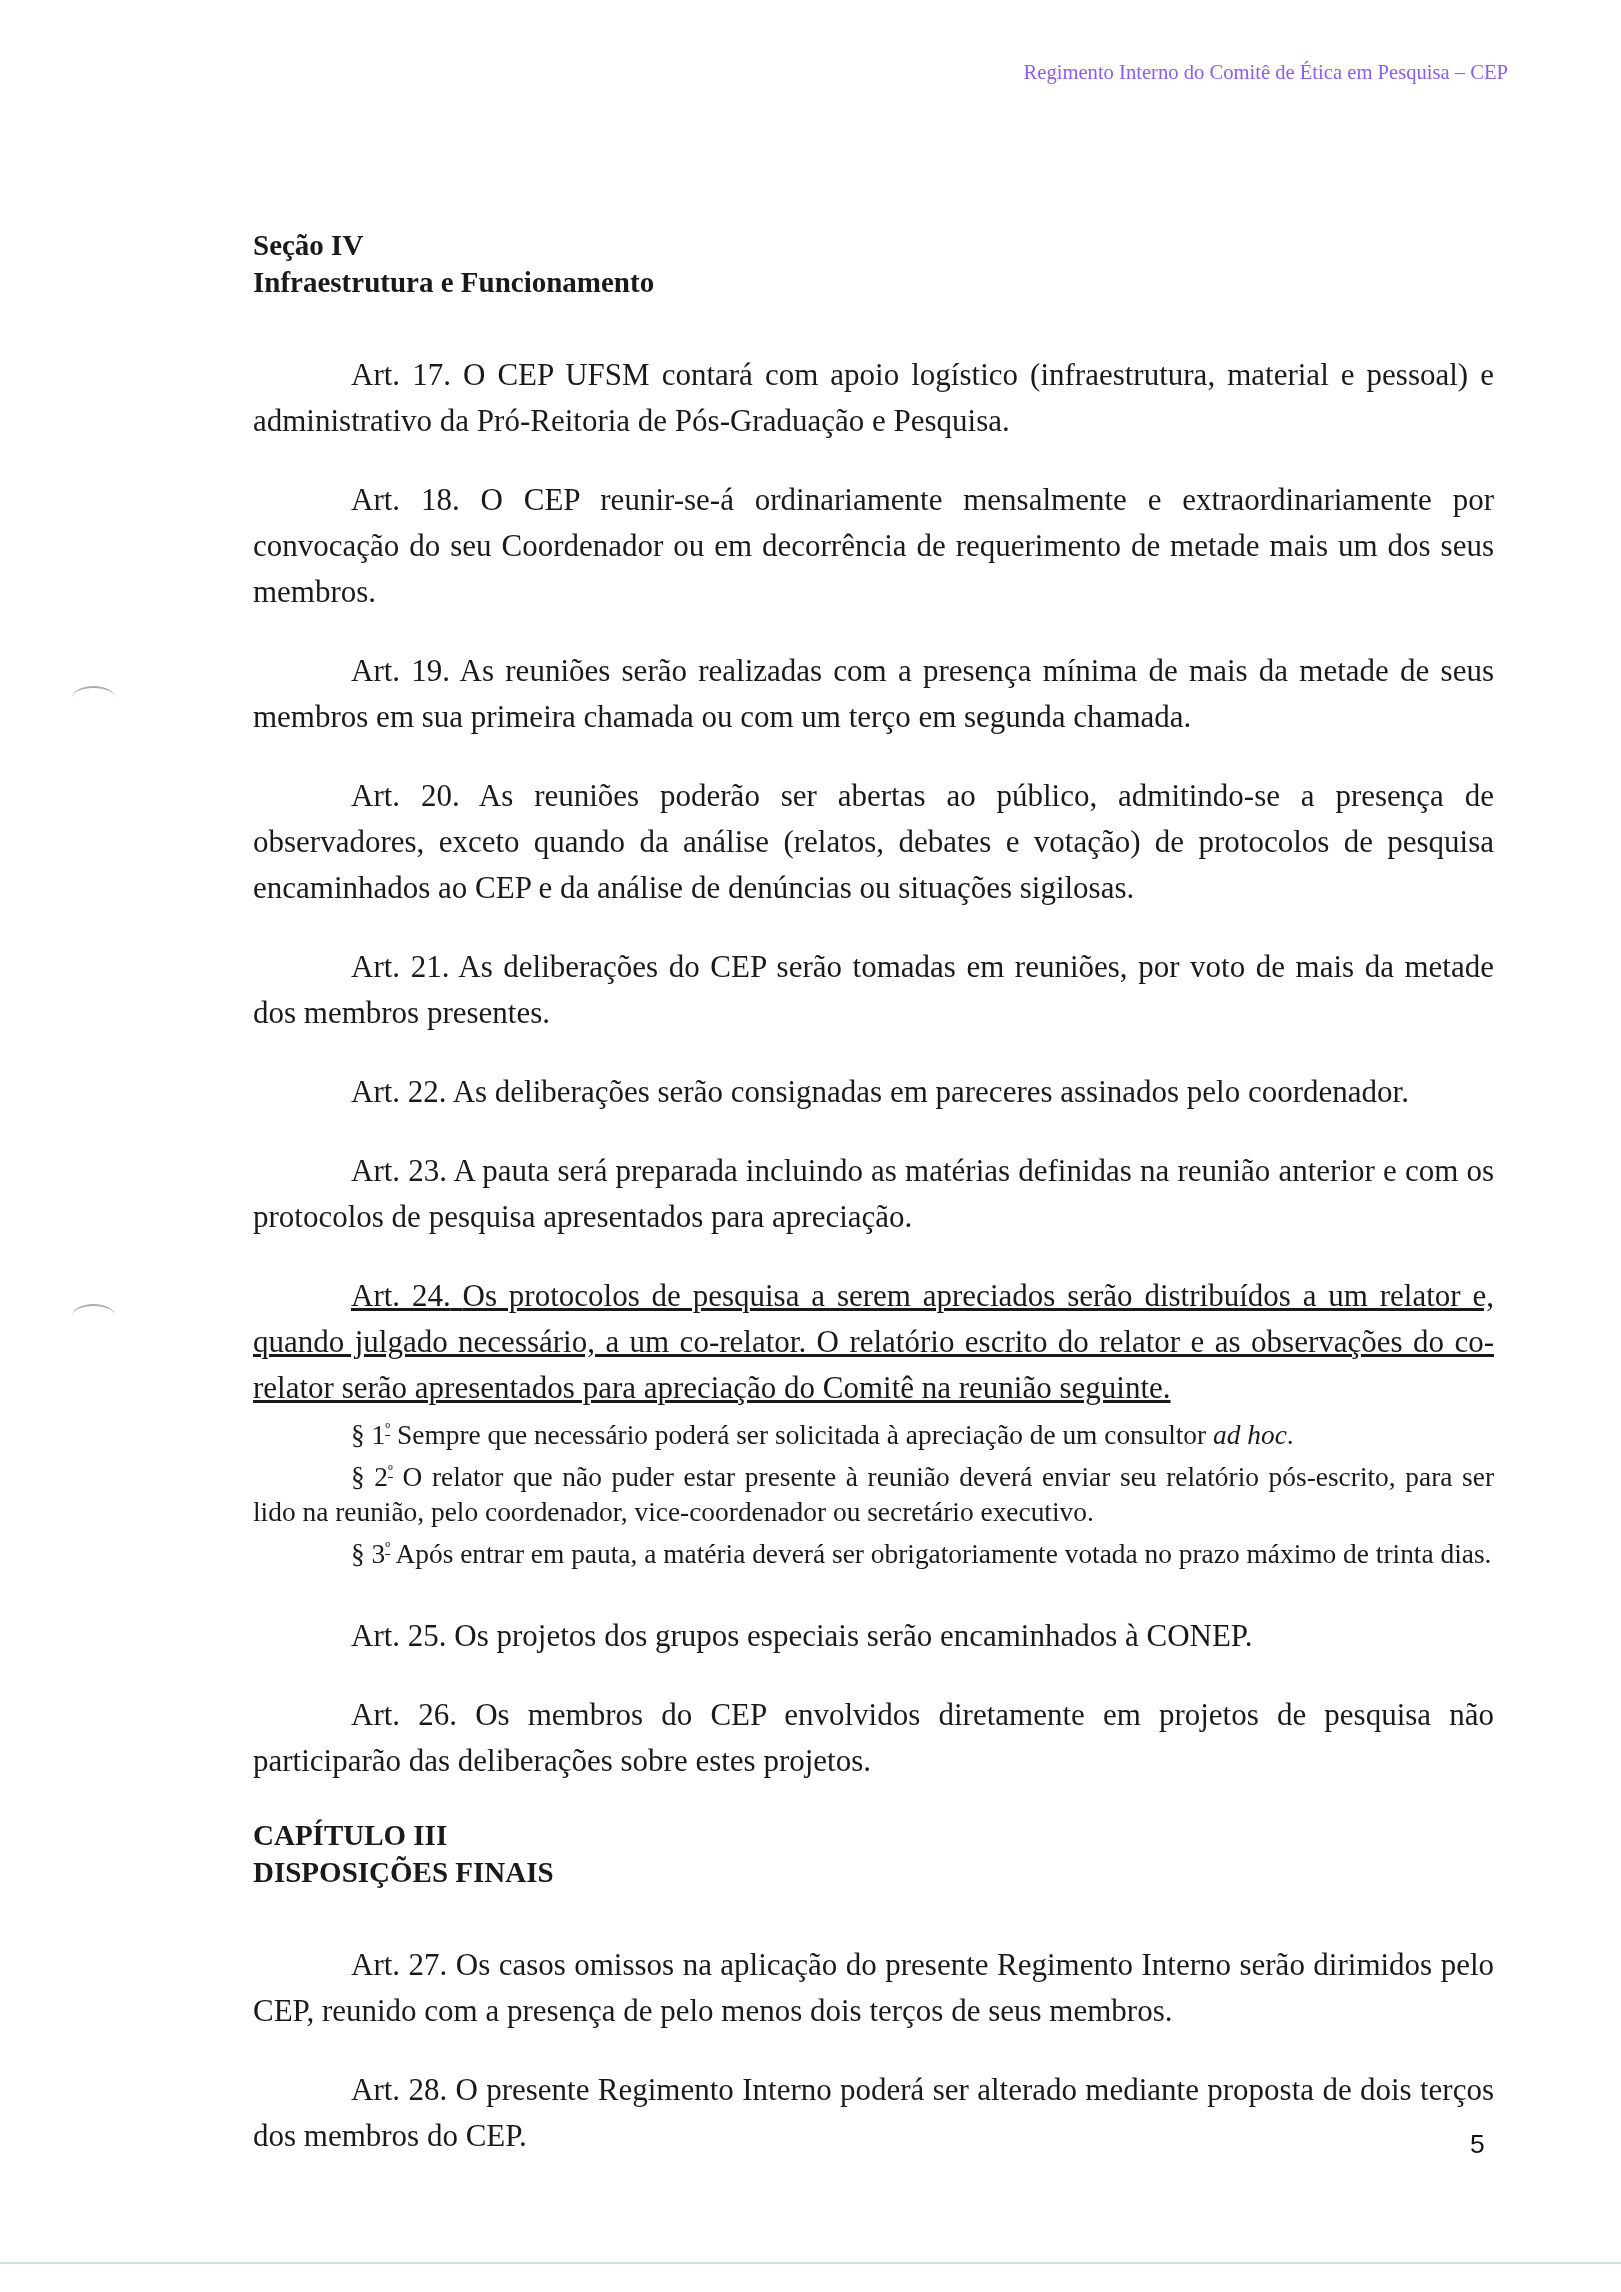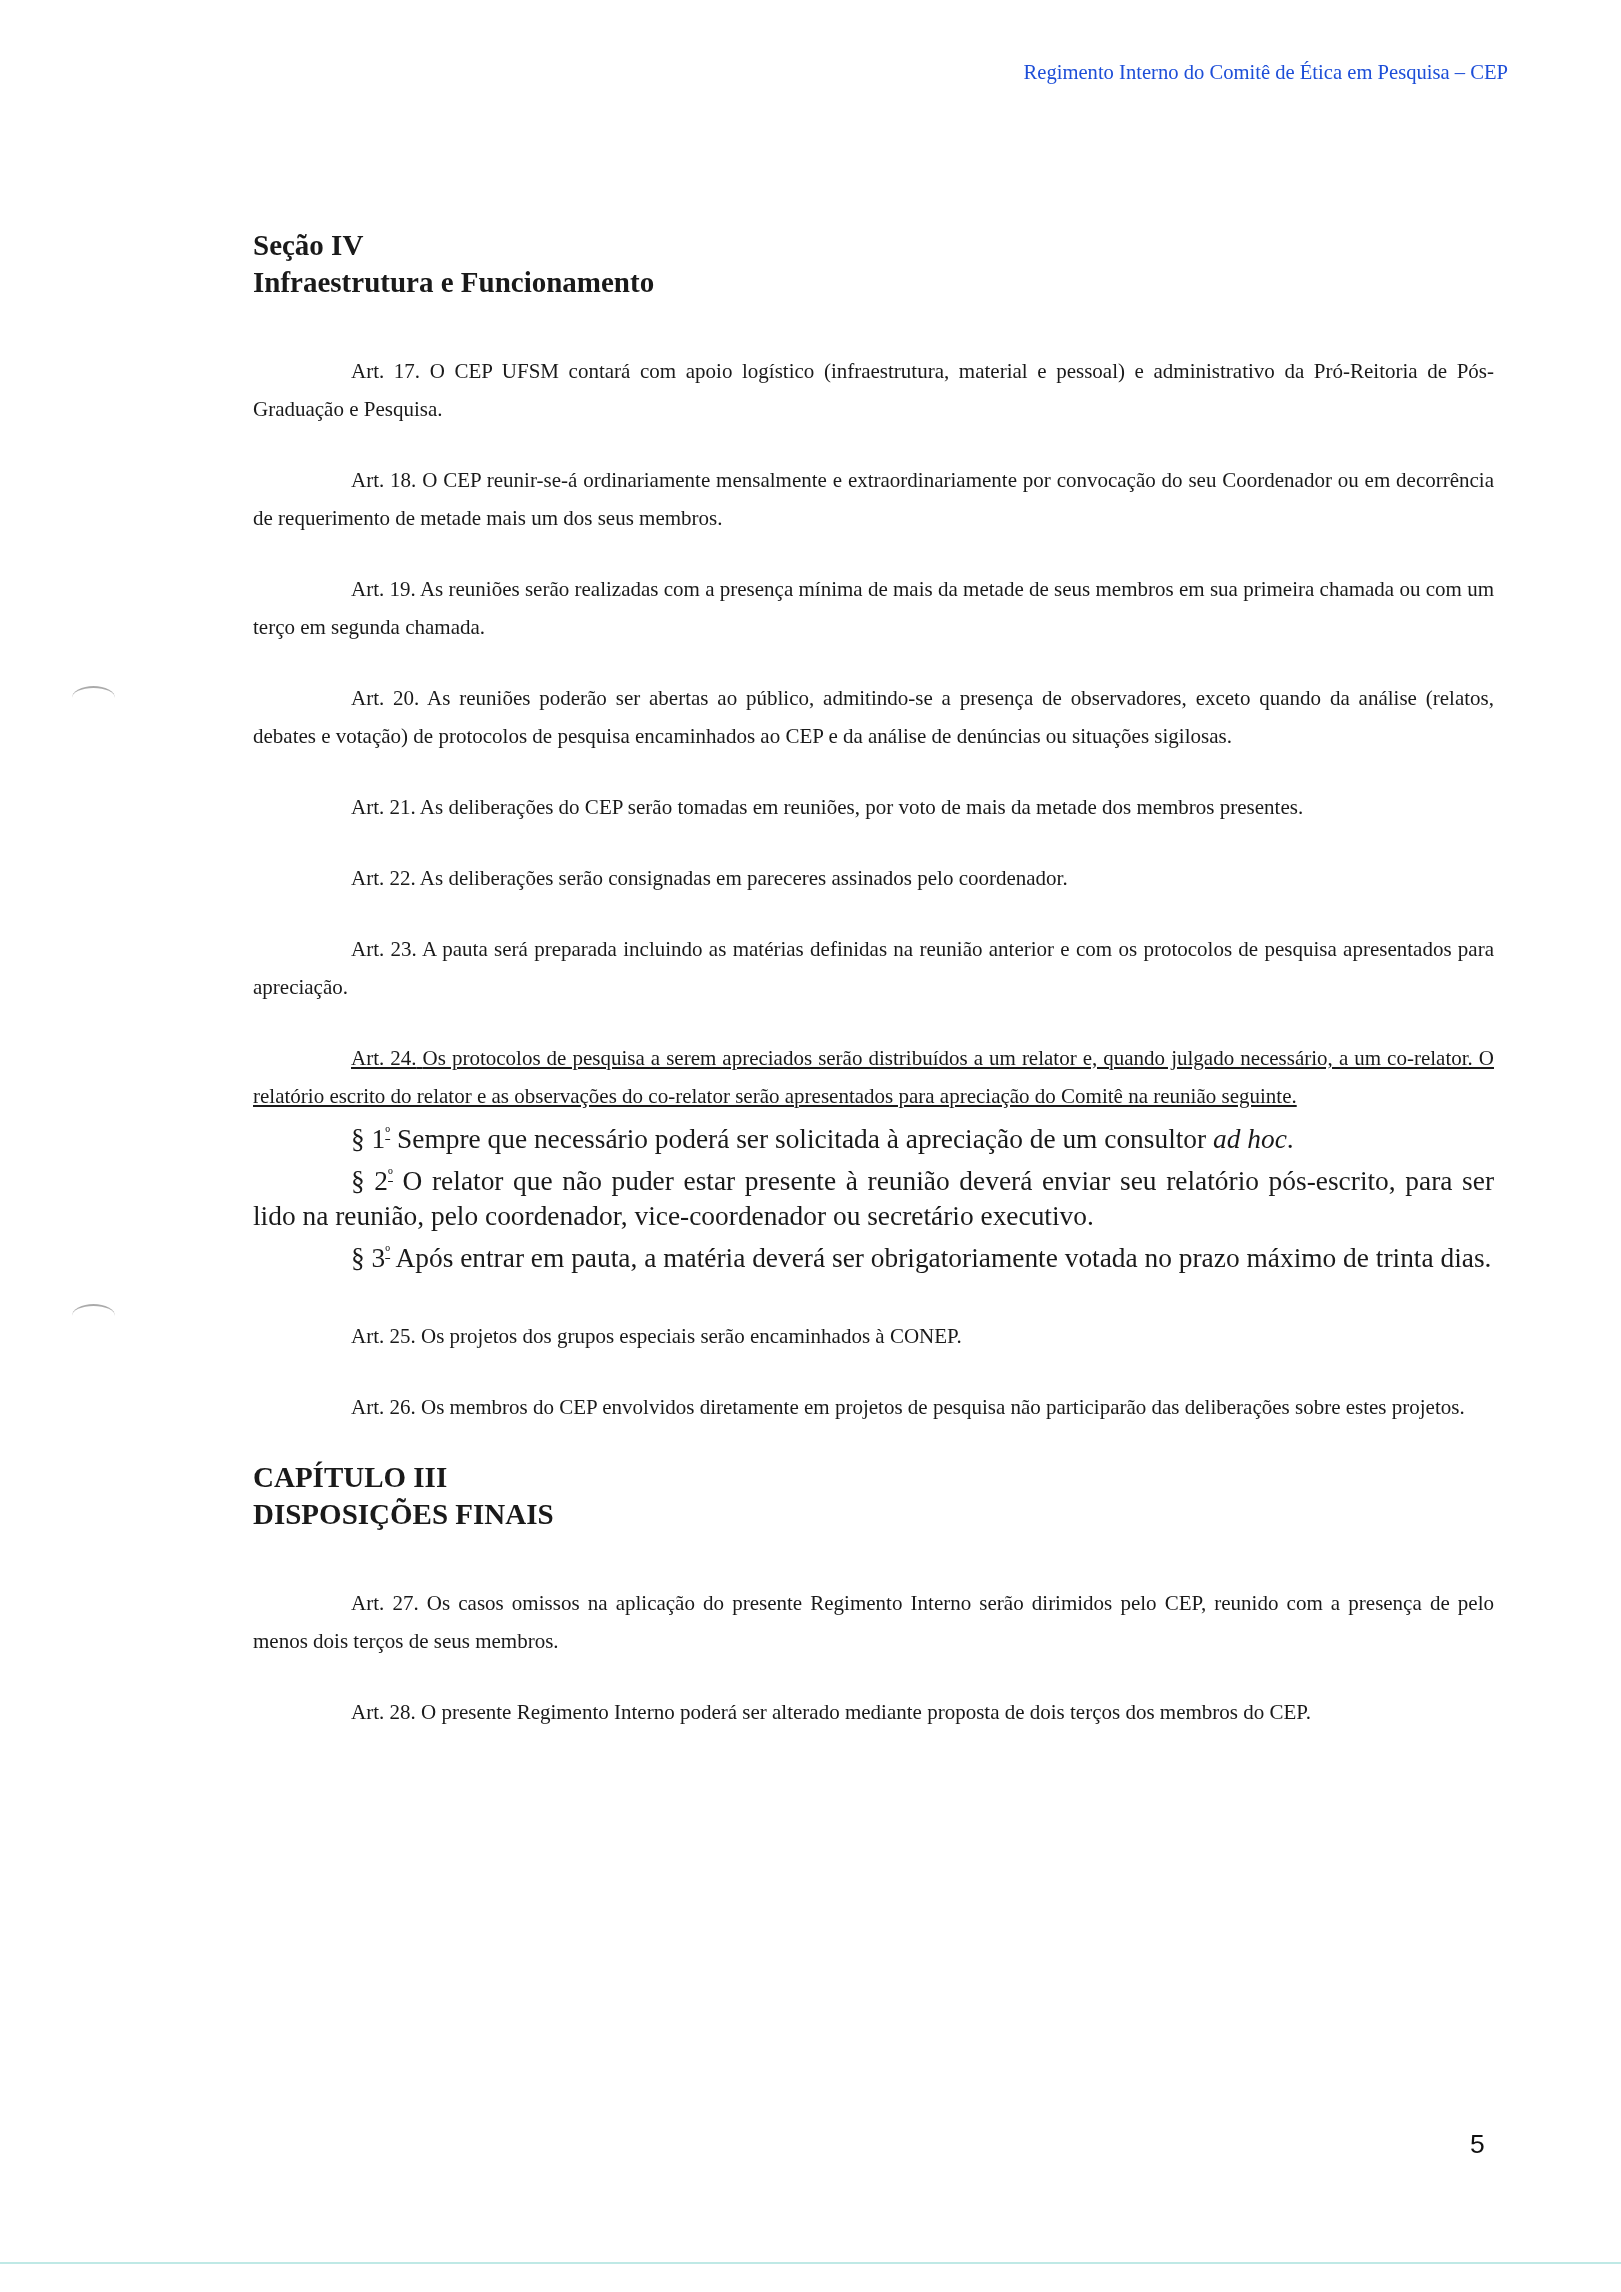--- a/index.html
+++ b/index.html
@@ -1,22 +1,22 @@
 <!DOCTYPE html>
 <html><head>
   <meta charset="utf-8">
   <style>
     html, body { margin: 0; padding: 0; background: #ffffff; }
     body { width: 1621px; height: 2293px; position: relative; overflow: hidden;
            font-family: "Liberation Serif", "DejaVu Serif", serif; color: #1a1a1a; }
-    .running-header { position: absolute; top: 61px; right: 113px; font-size: 20.6px; color: #1d4ed8; }
+    .running-header { position: absolute; top: 61px; right: 113px; font-size: 20.6px; color: #8b5cf6; }
     .page-content { position: absolute; left: 253px; width: 1241px; top: 227px; }
     .heading { text-align: left; font-weight: bold; font-size: 29px; line-height: 37px; margin: 0; }
     .heading.section { margin-bottom: 51px; }
-    .para { font-size: 21px; line-height: 38px; text-align: justify; text-indent: 98px; margin: 0 0 33px 0; }
+    .para { font-size: 31px; line-height: 46px; text-align: justify; text-indent: 98px; margin: 0 0 33px 0; }
     .para.tight { margin-bottom: 0; text-decoration: underline; }
     .sub { font-size: 27.4px; line-height: 35px; text-align: justify; text-indent: 98px; margin: 0; }
     .sub:last-of-type { margin-bottom: 19px; }
     .sub-group { margin-bottom: 41px; }
     .ord { font-size: 15.7px; vertical-align: super; text-decoration: underline; }
     .page-number { position: absolute; top: 2129px; left: 1470px; font-family: "Liberation Sans", "DejaVu Sans", sans-serif; font-size: 26.5px; color: #111; }
     .punch-mark { position: absolute; left: 72px; width: 43px; height: 21.6px; border-top: 2.9px solid #666; border-radius: 50% 50% 0 0; opacity: 0.55; }
     .scan-line { position: absolute; left: 0; right: 0; top: 2262px; height: 2px; background: #bfe9e6; }
     em { }
   </style>

